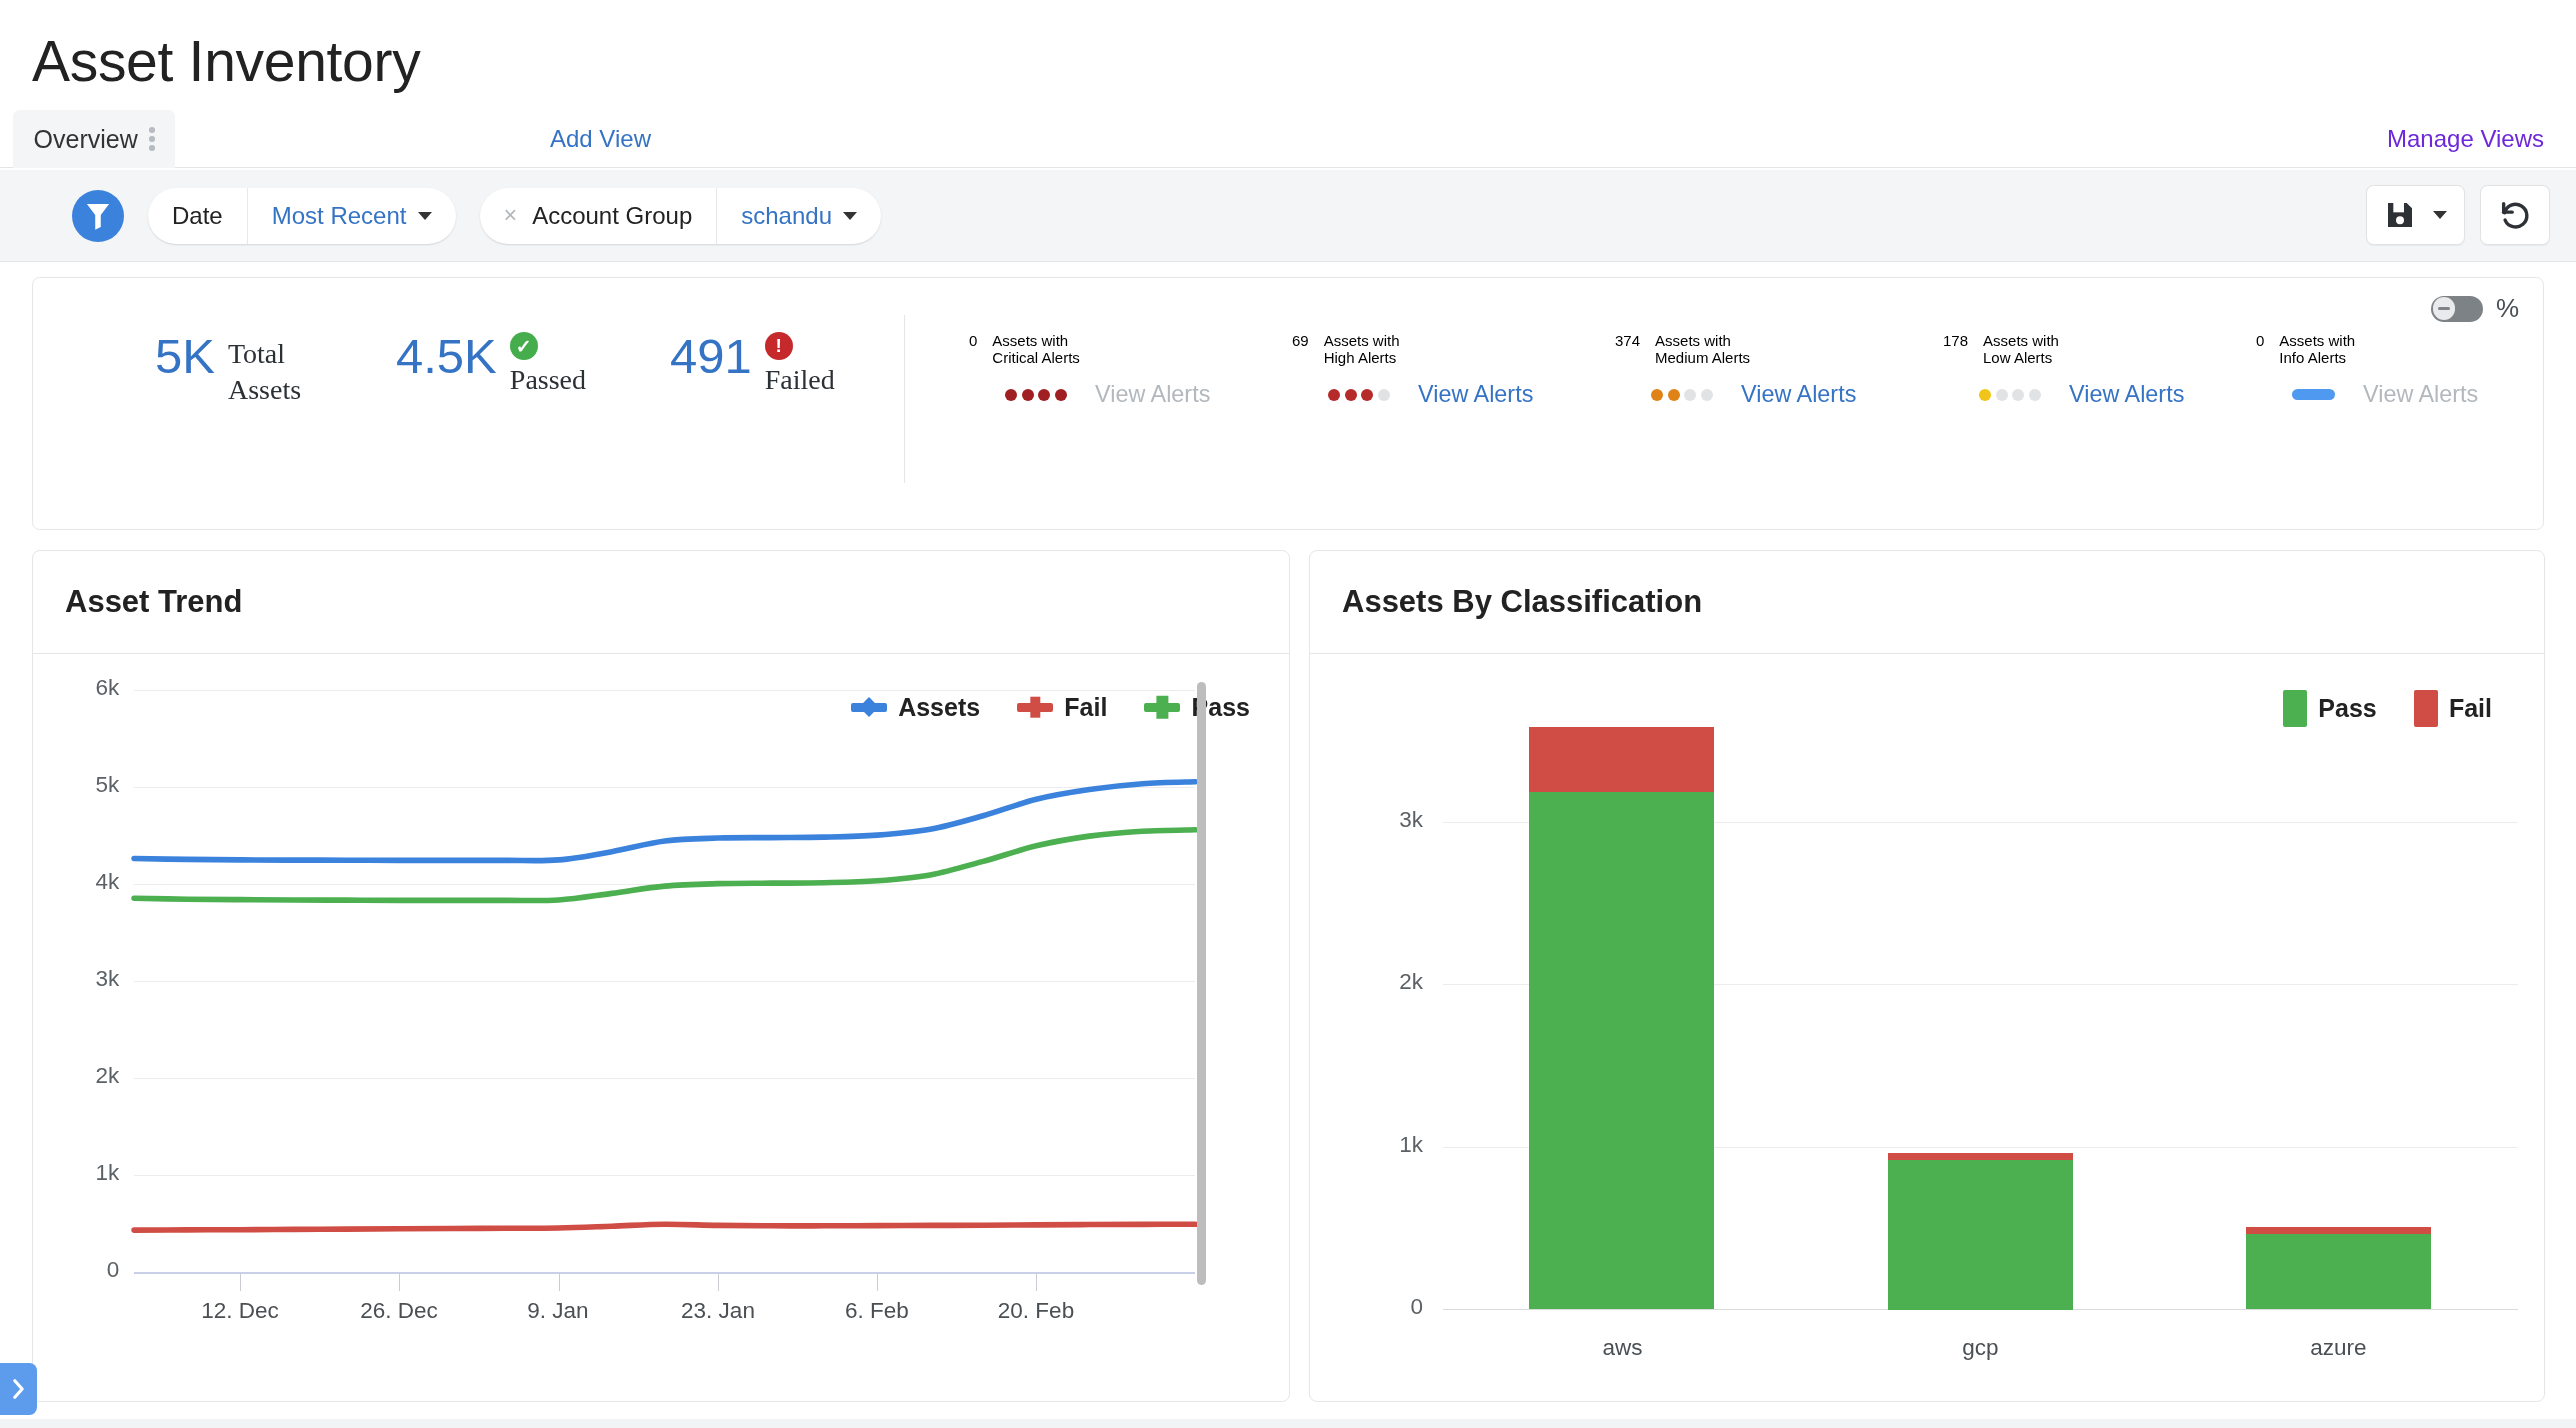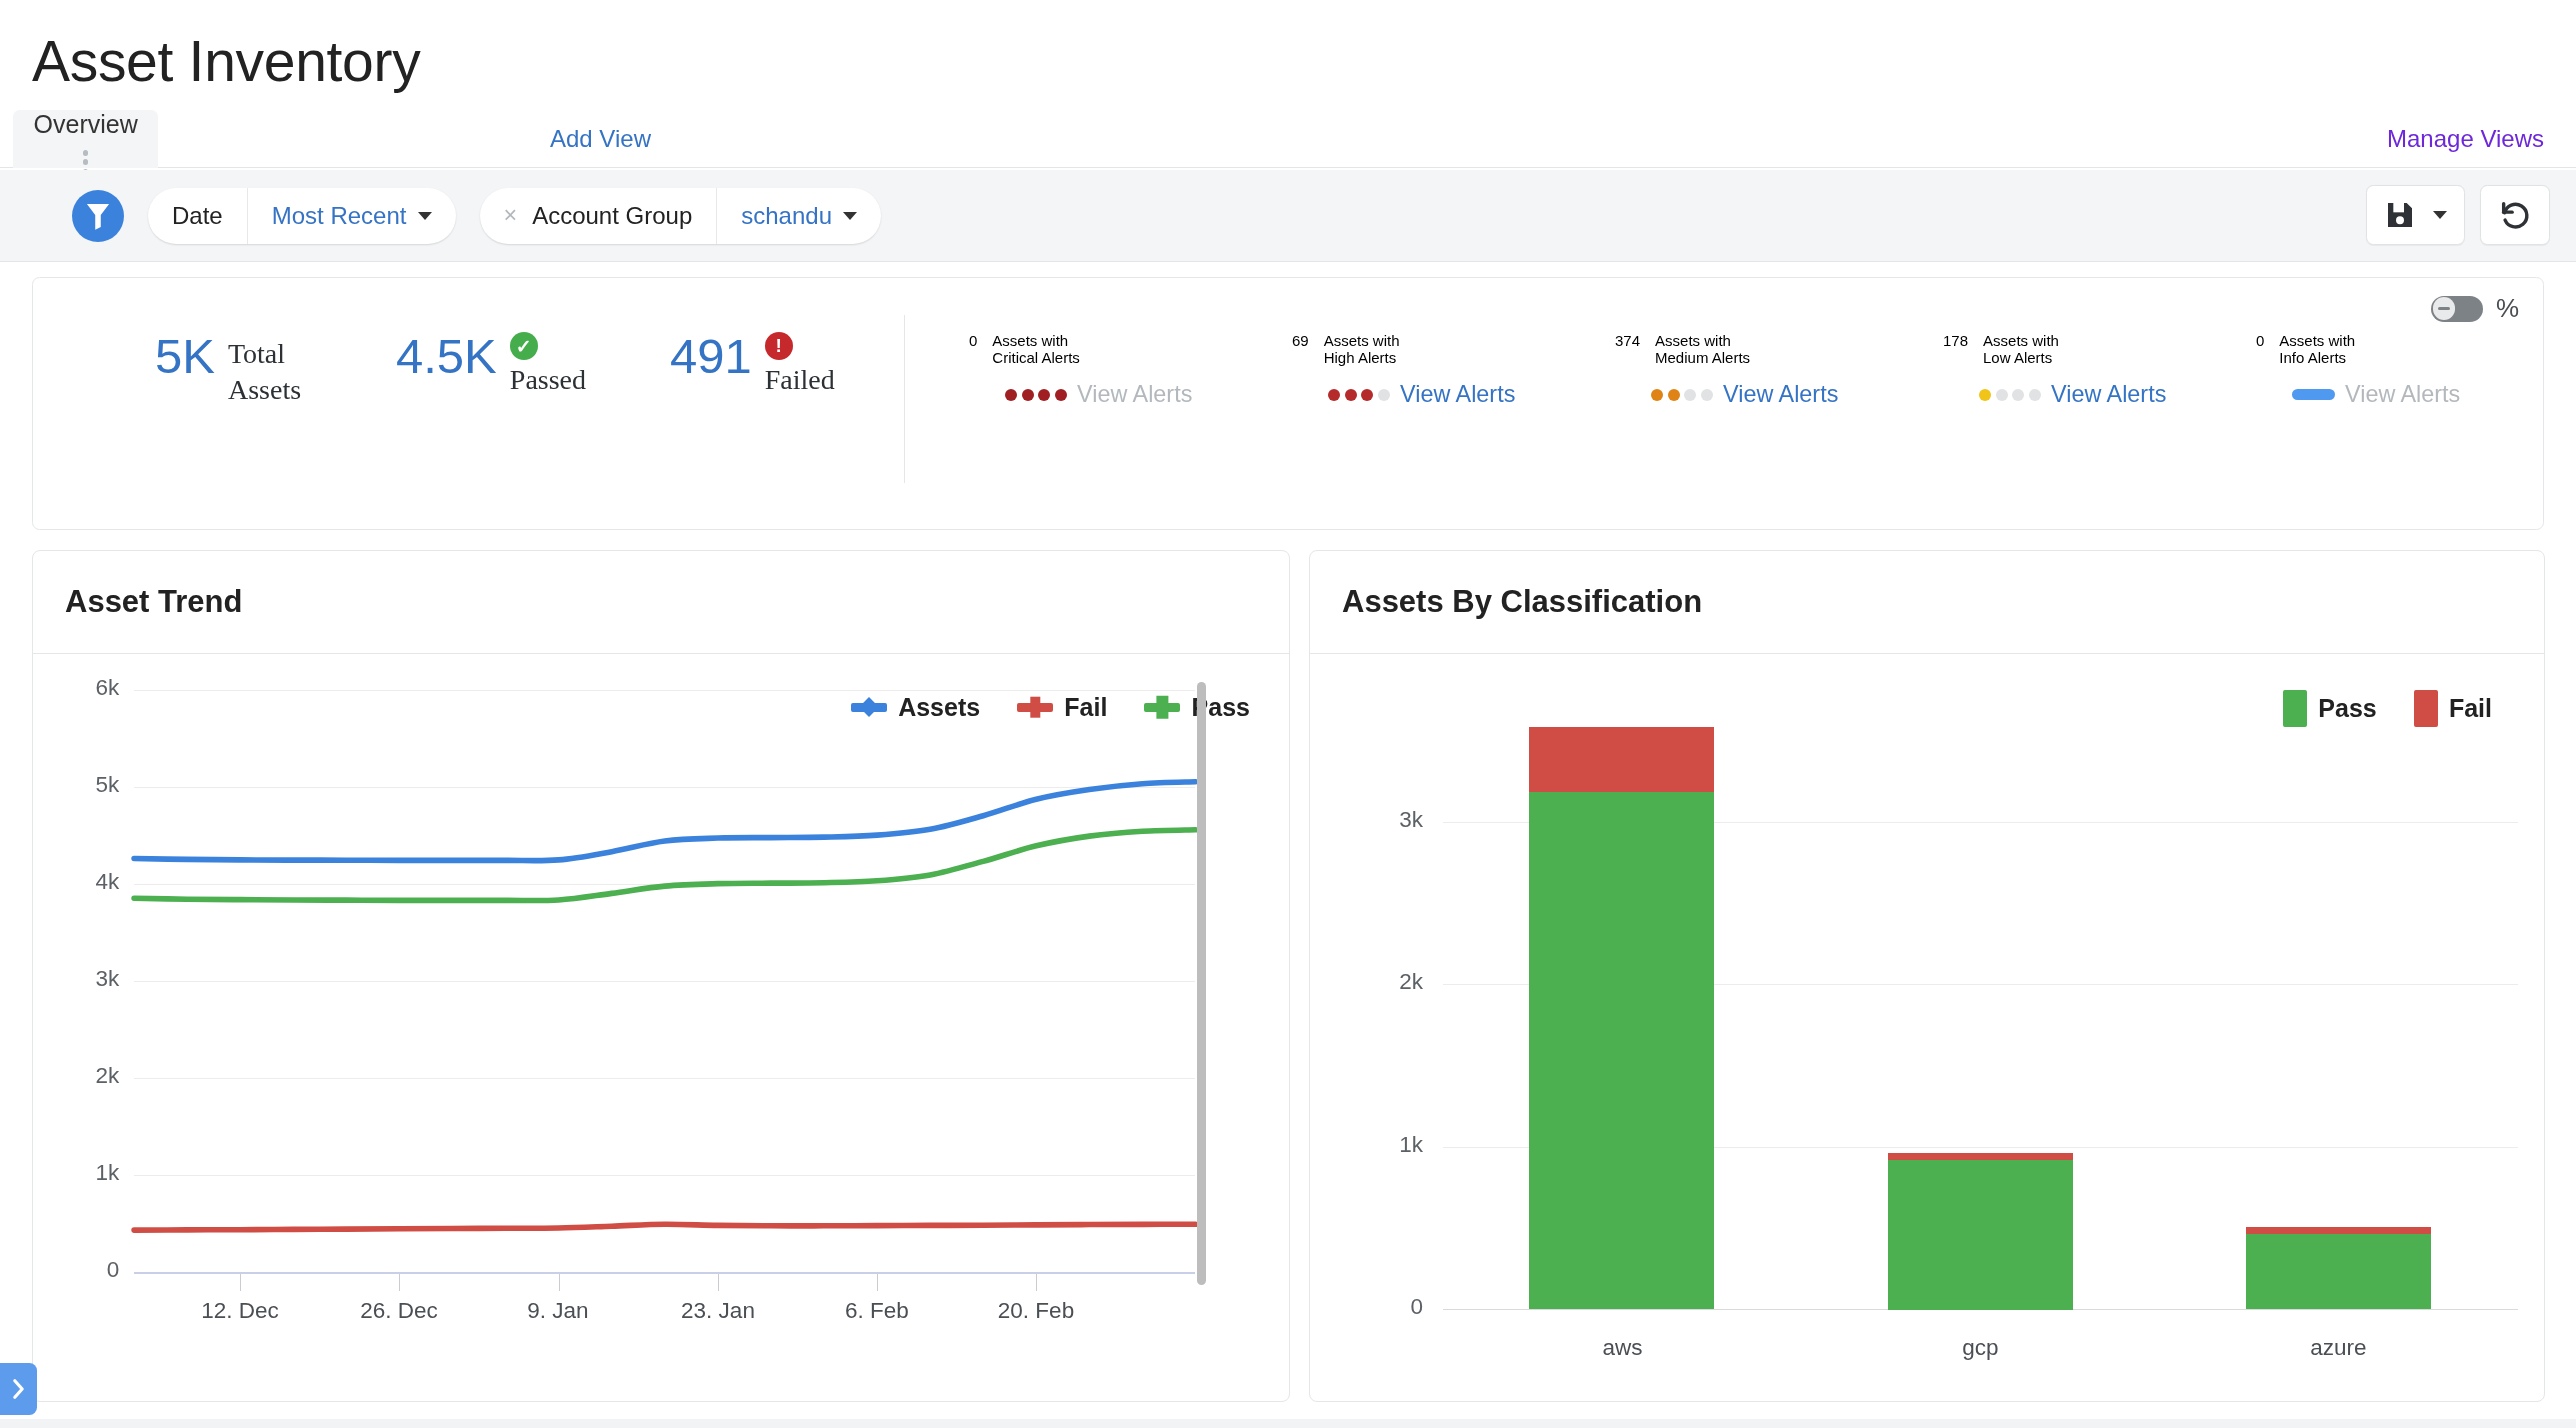--- a/index.html
+++ b/index.html
@@ -18,21 +18,21 @@
   }
 
   .tabbar {
     position:absolute; left:0; top:110px; width:2576px; height:58px;
     border-bottom:1.9px solid #e3e5e6; background:#fff;
   }
   .tab {
     position:absolute; top:0; height:58px; display:flex; align-items:center;
     padding:0 20.6px; gap:11.2px; font-size:25px; color:#333;
   }
-  .tab.active { background:#f4f5f6; border-top-left-radius:6.6px; border-top-right-radius:6.6px;flex-direction:column; }
+  .tab.active { background:#f4f5f6; border-top-left-radius:6.6px; border-top-right-radius:6.6px; }
   .tab .kebab { display:flex; flex-direction:column; gap:3.7px; }
   .tab .kebab i { width:5.6px; height:5.6px; border-radius:50%; background:#b6bcc2; display:block; }
   .tab-diamond { width:26px; height:28px; }
   .manage-views {
     position:absolute; right:32px; top:0; height:58px; display:flex; align-items:center;
     font-size:24px; color:#6d28d9; cursor:pointer;
   }
   .addview {
     position:absolute; top:0; height:58px; display:flex; align-items:center;
     font-size:24px; color:#3573c4; cursor:pointer;
@@ -85,21 +85,21 @@
   .stat .num { font-size:49px; color:#3573c4; font-weight:400; line-height:1; }
   .stat .lbl { font-size:28px; color:#2c3136; line-height:1.28; padding-top:3.7px;font-family:Liberation Serif, serif; }
   .badge { width:28px; height:28px; border-radius:50%; display:inline-flex; align-items:center; justify-content:center; color:#fff; font-size:19px; font-weight:bold; }
   .badge.pass { background:#45ad4c; }
   .badge.fail { background:#c5292b; }
 
   .divider { position:absolute; left:871px; top:37px; width:0.9px; height:168px; background:#e4e6e8; }
 
   .alertcell { position:absolute; top:54px; }
   .alertrow { display:flex; align-items:flex-start; gap:15px; }
-  .viewalerts { display:flex; align-items:center; gap:10px; margin-top:15px; margin-left:36px; }
+  .viewalerts { display:flex; align-items:center; gap:28px; margin-top:15px; margin-left:36px; }
   .dots { display:flex; gap:4.7px; align-items:center; }
   .dots i { width:12px; height:12px; border-radius:50%; display:block; }
   .valink { font-size:23.4px; color:#3573c4; cursor:pointer; }
   .valink.muted { color:#b3b8bd; }
   .infobar { width:43px; height:11.2px; border-radius:5.6px; background:#4f9af0; display:block; }
 
   
   .panel {
     position:absolute; top:550px; background:#fff;
     border:0.9px solid #e4e6e8; border-radius:8px; height:852px; overflow:hidden;

